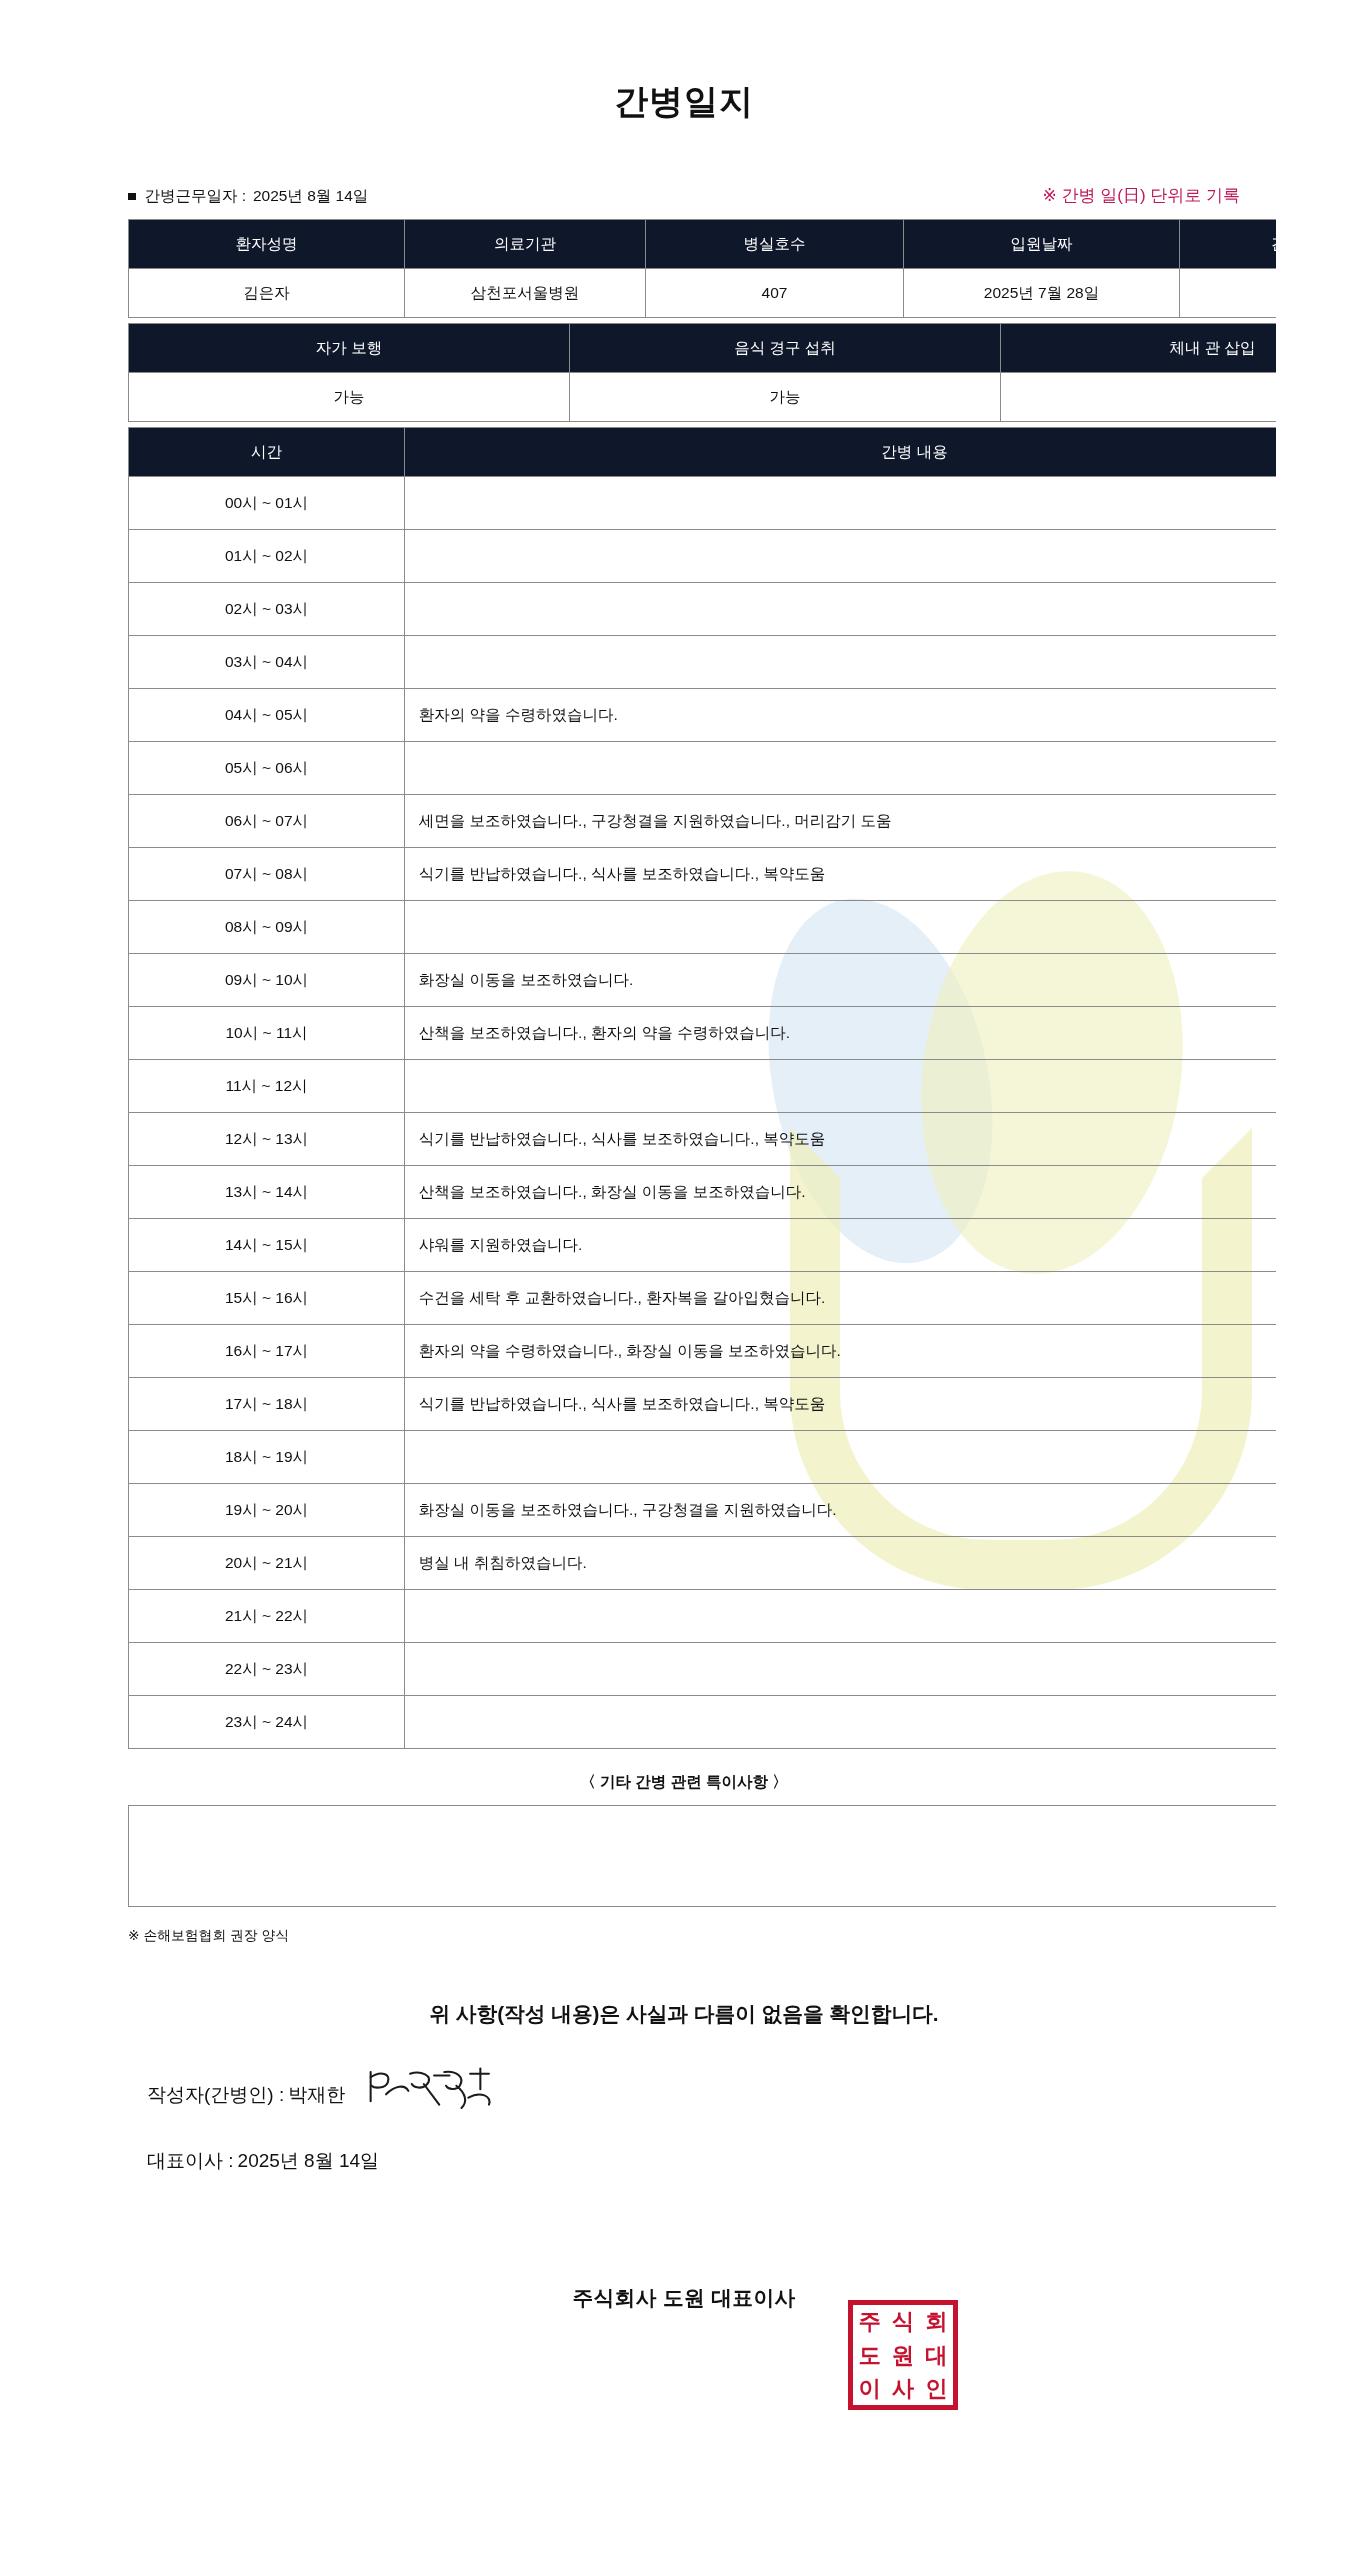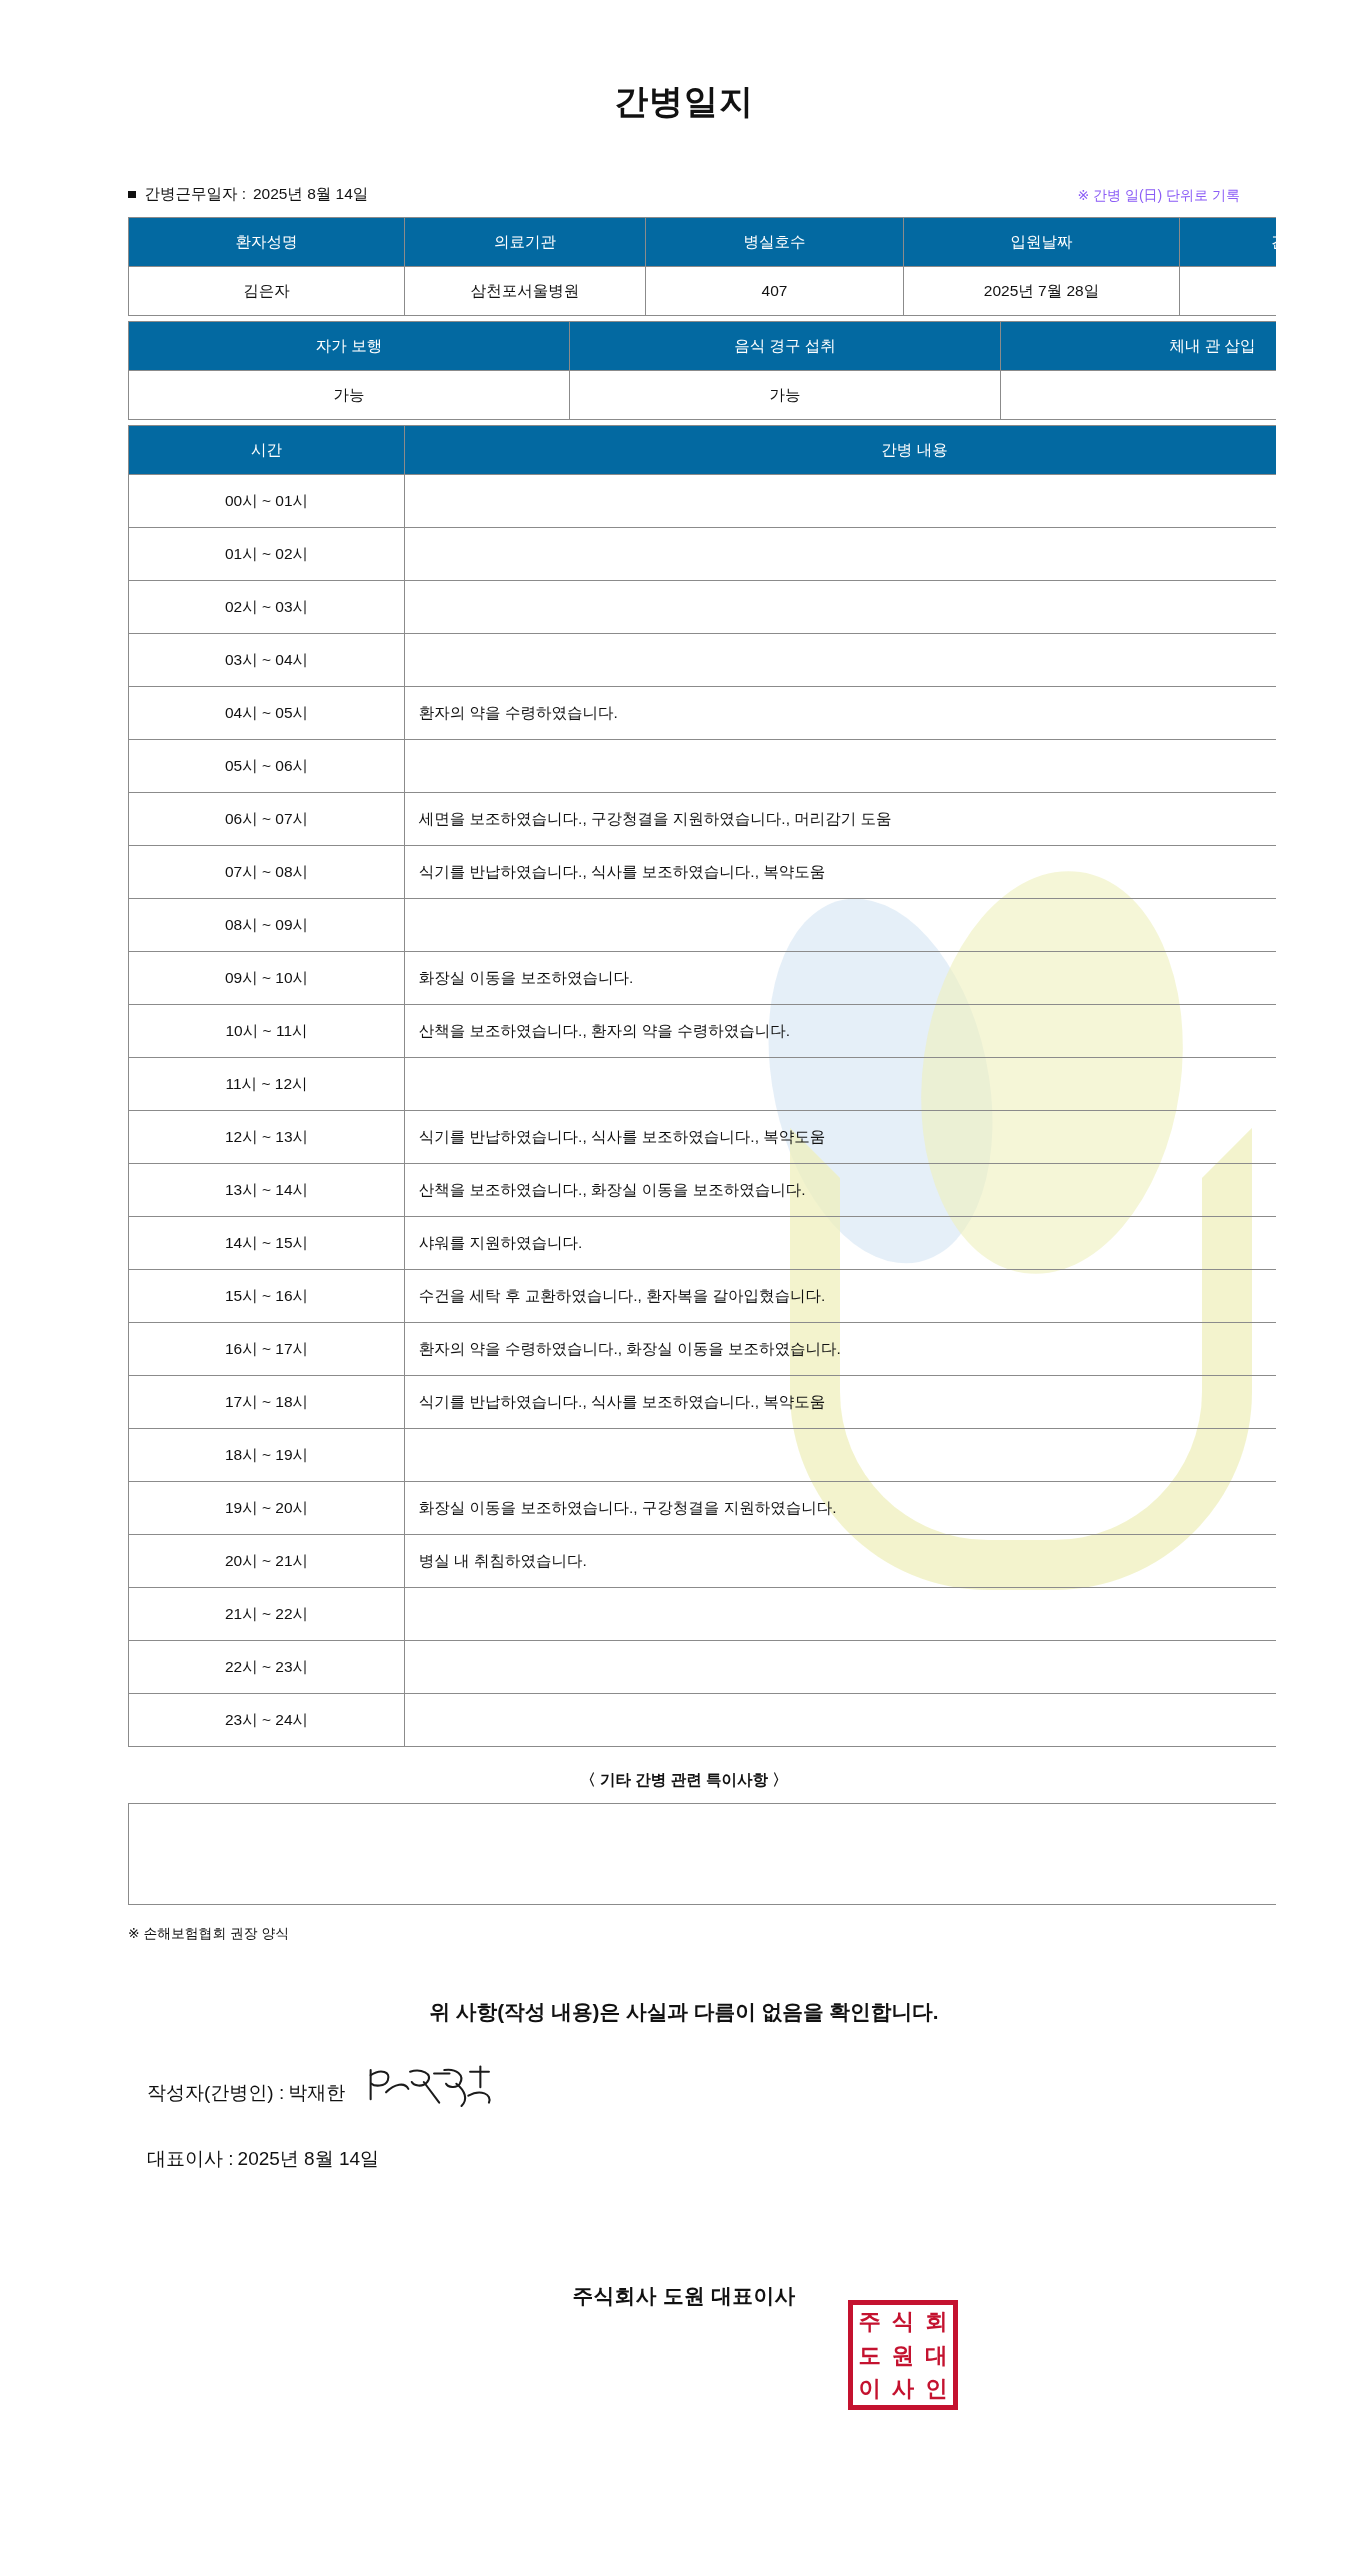--- a/index.html
+++ b/index.html
@@ -88,40 +88,40 @@
     gap: 6.9px;
   }
   .bullet-square {
     display: inline-block;
     width: 7.8px;
     height: 7.8px;
     background: #111;
     margin-right: 1.7px;
   }
   .meta-right {
-    font-size: 14px;
-    color: #8b5cf6;
+    font-size: 17px;
+    color: #be185d;
   }
   table.grid {
     border-collapse: collapse;
     table-layout: fixed;
     width: 1296px;
     margin: 0 36px;
   }
   table.grid td, table.grid th {
     border: 0.9px solid #8b8b8b;
     font-size: 15.5px;
     font-weight: normal;
     padding: 0;
     height: 48px;
     text-align: center;
     vertical-align: middle;
   }
   .hdr td {
-    background: #0369a1;
+    background: #0f172a;
     color: #ffffff;
     font-weight: bold;
     text-align: left;
     padding-left: 13.8px;
     font-size: 15.5px;
   }
   .table-gap-sm { height: 5.2px; }
   .table-gap-md { height: 12px; }
 
   

